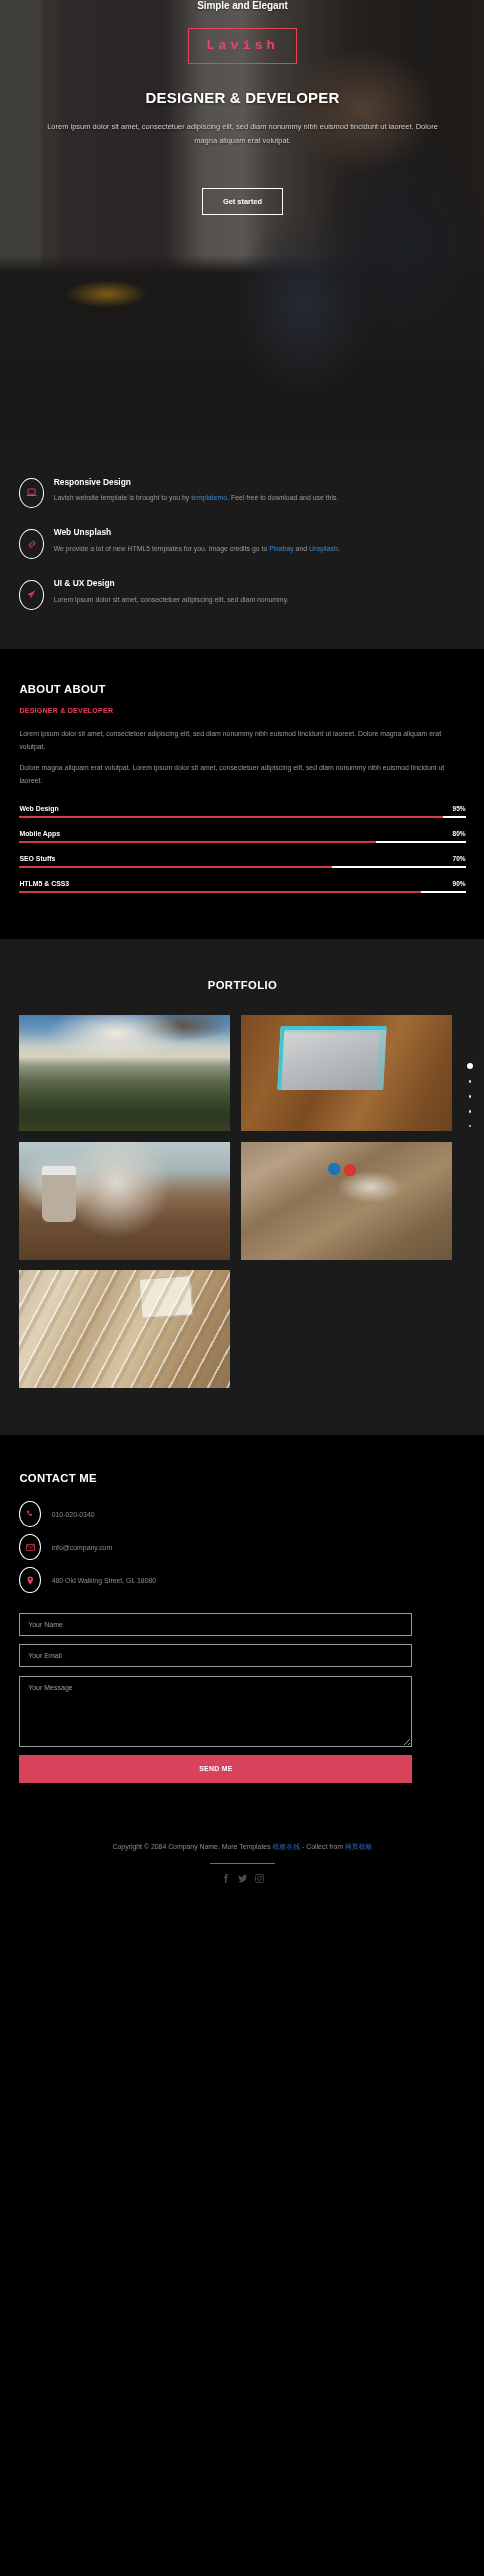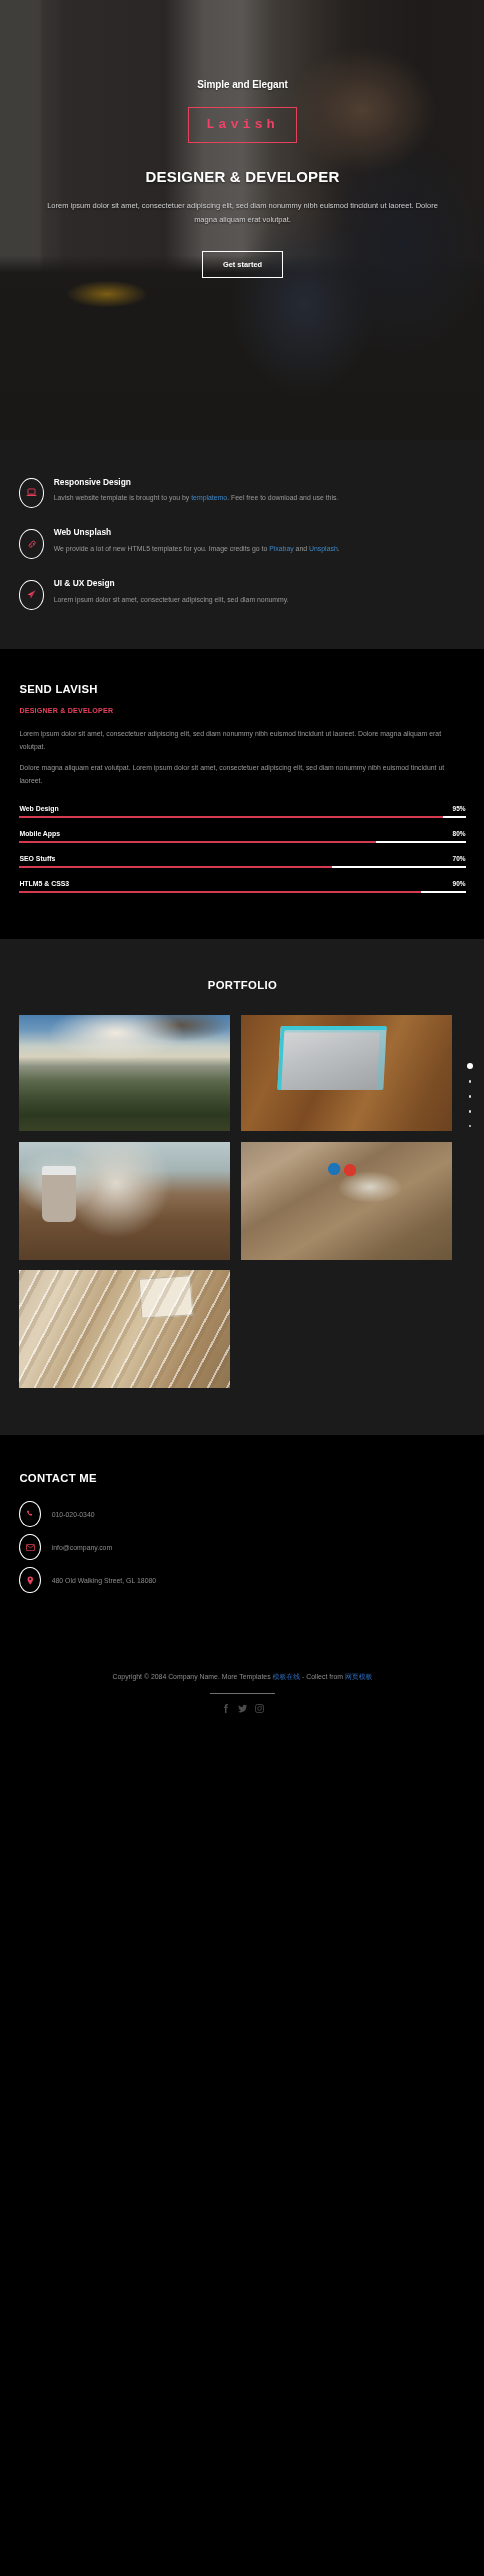--- a/index.html
+++ b/index.html
@@ -36,21 +36,20 @@
         #595450 9%, #514c48 12%,
         #4a4442 13%, #433d3b 34%,
         #8f8a85 42%, #9b958f 50%,
         #6e665e 56%, #564c44 64%,
         #3b3430 72%, #2f2a27 86%, #322c28 100%);
   }
   .hero-overlay{ position:absolute; inset:0; background:rgba(10,10,12,.45); }
   .hero-inner{
     position:relative; z-index:3;
     width:100%; text-align:center;
-    padding-top:79px;
   }
   .hero-tagline{
     font-size:10px; font-weight:bold; letter-spacing:-0.1px;
     color:#fff; text-shadow:0 0.6px 1.9px rgba(0,0,0,.5);
   }
   .logo-box{
     display:inline-block;
     border:1.3px solid #e8415c;
     padding:9px 17px 10.3px;
     margin-top:17px;
@@ -65,21 +64,21 @@
     font-size:15px; font-weight:bold; letter-spacing:0.2px;
     color:#fff; text-shadow:0 1.3px 2.6px rgba(0,0,0,.55);
   }
   .hero-desc{
     margin:13.6px auto 0;
     width:414px;
     font-size:7.5px; line-height:1.85;
     color:#cfcfd0; text-shadow:0 0.6px 1.9px rgba(0,0,0,.6);
   }
   .hero-btn{
-    display:inline-block; margin-top:24px;
+    display:inline-block; margin-top:40px;
     border:1px solid #ffffff;
     background:transparent;
     color:#fff; font-size:7.4px; font-weight:bold;
     padding:8.4px 20px; cursor:pointer;
     font-family:inherit;
   }
 
   
   .services{ background:#1b1b1b; padding:36px 0 39px; }
   .sec-title-center{
@@ -291,21 +290,21 @@
         <div class="svc-body">
           <div class="svc-h">UI &amp; UX Design</div>
           <div class="svc-p">Lorem ipsum dolor sit amet, consectetuer adipiscing elit, sed diam nonummy.</div>
         </div>
       </div>
 
     </div>
   </section>
 
   <section class="about">
-    <h2 class="sec-title-left">SEND LAVISH</h2>
+    <h2 class="sec-title-left">ABOUT ABOUT</h2>
     <div class="about-sub">DESIGNER &amp; DEVELOPER</div>
     <p class="about-p">Lorem ipsum dolor sit amet, consectetuer adipiscing elit, sed diam nonummy nibh euismod tincidunt ut laoreet. Dolore magna aliquam erat volutpat.</p>
     <p class="about-p">Dolore magna aliquam erat volutpat. Lorem ipsum dolor sit amet, consectetuer adipiscing elit, sed diam nonummy nibh euismod tincidunt ut laoreet.</p>
 
     <div class="skills">
       <div class="skill">
         <div class="skill-top">
           <span class="skill-name">Web Design</span>
           <span class="skill-pct">95%</span>
         </div>
@@ -399,20 +398,26 @@
         <div class="c-ico">
           <svg width="6.5" height="9" viewBox="0 0 10 14">
               <path d="M5 .6a4.3 4.3 0 0 0-4.3 4.3C.7 8 5 13.4 5 13.4s4.3-5.4 4.3-8.5A4.3 4.3 0 0 0 5 .6z" fill="#e8415c"></path>
               <circle cx="5" cy="4.8" r="1.5" fill="#000"></circle>
             </svg>
         </div>
         <div class="c-text">480 Old Walking Street, GL 18080</div>
       </div>
     </div>
 
+    <form class="c-form">
+      <input type="text" placeholder="Your Name" style="">
+      <input type="text" placeholder="Your Email" style="">
+      <textarea placeholder="Your Message" style=""></textarea>
+      <button class="send-btn">SEND ME</button>
+    </form>
   </section>
 
   <footer class="footer">
     <div class="copy"><span>Copyright © 2084 Company Name. More Templates </span><a href="#">模板在线</a><span> - Collect from </span><a href="#">网页模板</a></div>
     <div class="fdiv"></div>
     <div class="socials">
       <span class="s"><svg width="9" height="9" viewBox="0 0 14 14">
             <path d="M9.2 2.2h1.4V.1H8.8C7.1.1 6.2 1.2 6.2 2.7v1.6H4.8v2.1h1.4v7.5h2.3V6.4h1.8l.3-2.1H8.5V3c0-.6.3-.8.7-.8z" fill="#8d8d8d"></path>
           </svg></span>
       <span class="s"><svg width="9.7" height="9" viewBox="0 0 15 14">

